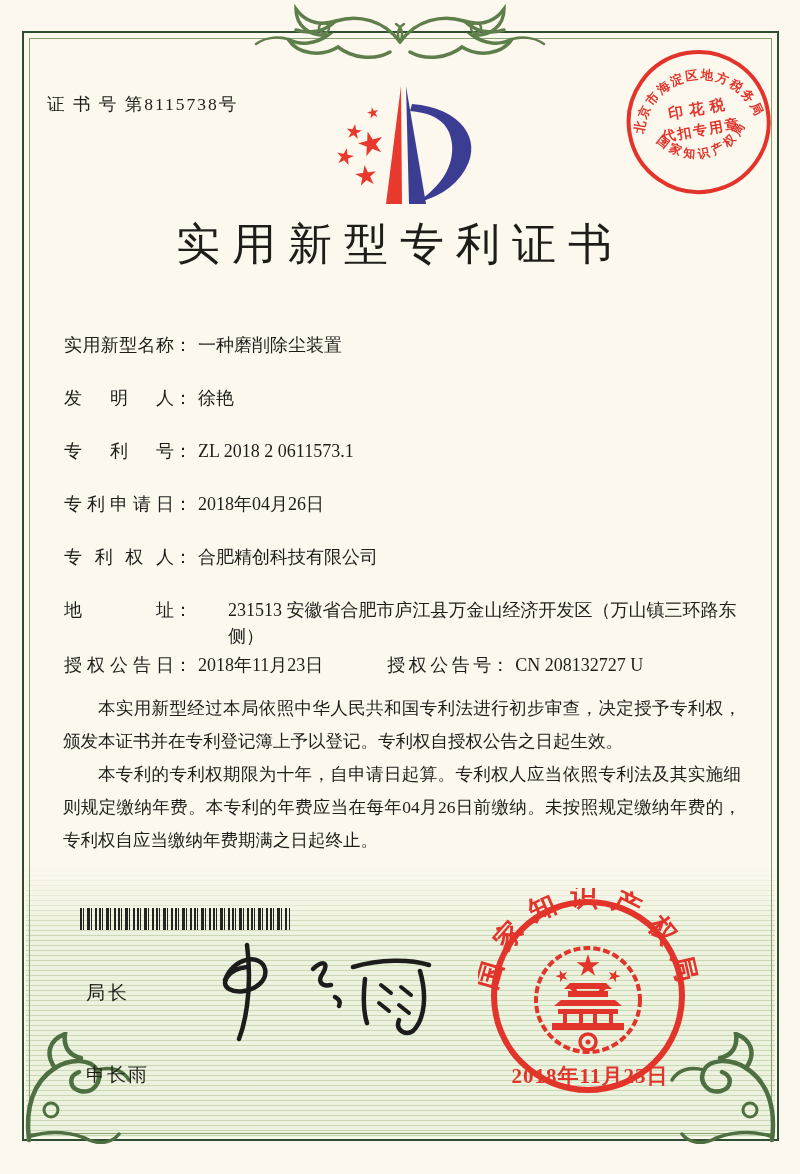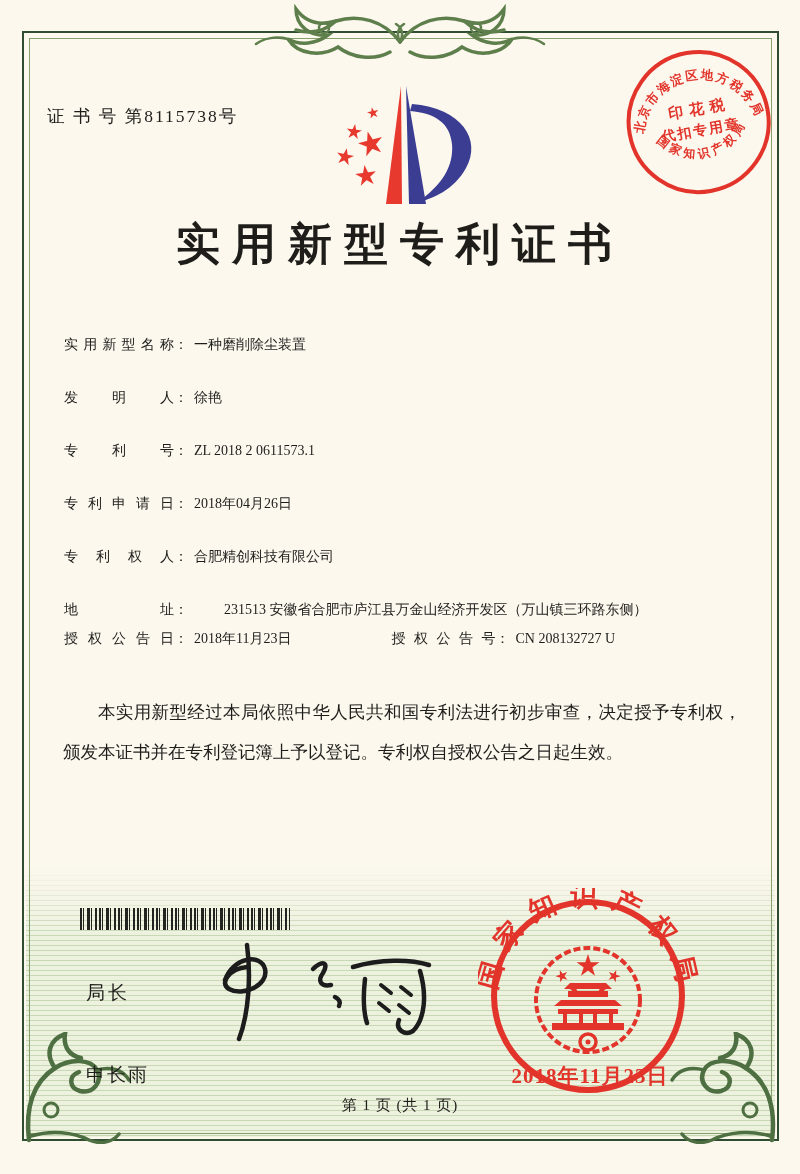--- a/index.html
+++ b/index.html
@@ -20,39 +20,39 @@
     background:
       linear-gradient(180deg,#fcf8ee 0,rgba(252,248,238,0) 70px),
       repeating-linear-gradient(180deg, rgba(141,172,112,.38) 0 1px, rgba(141,172,112,0) 1px 5px),
       linear-gradient(#edf2df,#edf2df);
   }
   
   .orn-top{ position:absolute; left:238px; top:4px; }
   .orn-bl{ position:absolute; left:23px; top:1032px; }
   .orn-br{ position:absolute; right:22px; top:1032px; transform:scaleX(-1); }
   
-  .cert-no{ position:absolute; left:47px; top:104px; font-size:17.5px; letter-spacing:2px; }
+  .cert-no{ position:absolute; left:47px; top:92px; font-size:17.5px; letter-spacing:2px; }
   .logo{ position:absolute; left:322px; top:80px; }
   .tax-stamp{ position:absolute; right:16px; top:34px; transform:rotate(-10deg); }
   .title{ position:absolute; left:0; right:0; top:215px; text-align:center;
-    font-size:44px; font-weight:bold; letter-spacing:12px; }
-  
-  .fields{ position:absolute; left:64px; top:332px; width:696px; font-size:14px; }
+    font-size:44px; font-weight:normal; letter-spacing:12px; }
+  
+  .fields{ position:absolute; left:64px; top:332px; width:696px; font-size:18px; }
   .frow{ line-height:26px; margin-bottom:27px; display:flex; }
   .frow.addr{ margin-bottom:3px; }
   .flabel{ display:inline-block; width:110px; text-align:justify; text-align-last:justify; flex:0 0 110px; }
   .fcolon{ flex:0 0 auto; }
   .fvalue{ margin-left:6px; }
   .frow.addr .fvalue{ width:566px;margin-left:36px; }
   .grant-row{ display:flex; line-height:26px; }
-  .grant-right{ margin-left:100px; display:flex; }
+  .grant-right{ margin-left:64px; display:flex; }
   .grant-right .flabel{ width:104px; flex-basis:104px; }
   
   .body-text{ position:absolute; left:63px; top:692px; width:678px;
-    font-size:17.5px; line-height:40px; text-align:justify; }
+    font-size:17.5px; line-height:33px; text-align:justify; }
   .body-text p{ text-indent:2em; }
   
   .barcode{ position:absolute; left:80px; top:908px; width:210px; height:22px;
     background:repeating-linear-gradient(90deg,
       #23231f 0 2px, rgba(0,0,0,0) 2px 3px,
       #23231f 3px 4px, rgba(0,0,0,0) 4px 7px,
       #23231f 7px 10px,rgba(0,0,0,0) 10px 11px,
       #23231f 11px 12px,rgba(0,0,0,0) 12px 15px,
       #23231f 15px 17px,rgba(0,0,0,0) 17px 19px); }
   .role{ position:absolute; left:86px; top:980px; font-size:19px;
@@ -185,20 +185,21 @@
       <span class="grant-right">
         <span class="flabel">授权公告号</span>
           <span class="fcolon">：</span>
         <span class="fvalue">CN 208132727 U</span>
       </span>
     </div>
   </div>
 
   <div class="body-text">
     <p>本实用新型经过本局依照中华人民共和国专利法进行初步审查，决定授予专利权，颁发本证书并在专利登记簿上予以登记。专利权自授权公告之日起生效。</p>
+    <p>本专利的专利权期限为十年，自申请日起算。专利权人应当依照专利法及其实施细则规定缴纳年费。本专利的年费应当在每年04月26日前缴纳。未按照规定缴纳年费的，专利权自应当缴纳年费期满之日起终止。</p>
   </div>
 
   <div class="barcode"></div>
 
   <div class="role">局长</div>
   <div class="dname">申长雨</div>
 
   <svg class="sig" width="250" height="112" viewBox="0 0 250 112">
     <g stroke="#1c1c1c" stroke-width="4.5" fill="none" stroke-linecap="round" stroke-linejoin="round">
       <path d="M30 45 C38 22 66 18 70 34 C74 50 48 62 34 54 C24 48 34 34 52 32"></path>
@@ -237,15 +238,14 @@
         <rect x="5" y="14" width="4" height="9"></rect>
         <rect x="21" y="14" width="4" height="9"></rect>
         <rect x="-36" y="23" width="72" height="7"></rect>
         <circle cx="0" cy="42" r="8" fill="none" stroke="#e2342a" stroke-width="3.5"></circle>
         <circle cx="0" cy="42" r="2.5"></circle>
       </g>
     </g>
   </svg>
   <div class="seal-date">2018年11月23日</div>
 
-  <div class="footer">第 1 页 (共 1 页)</div>
 
 </div>
 
 </body></html>

